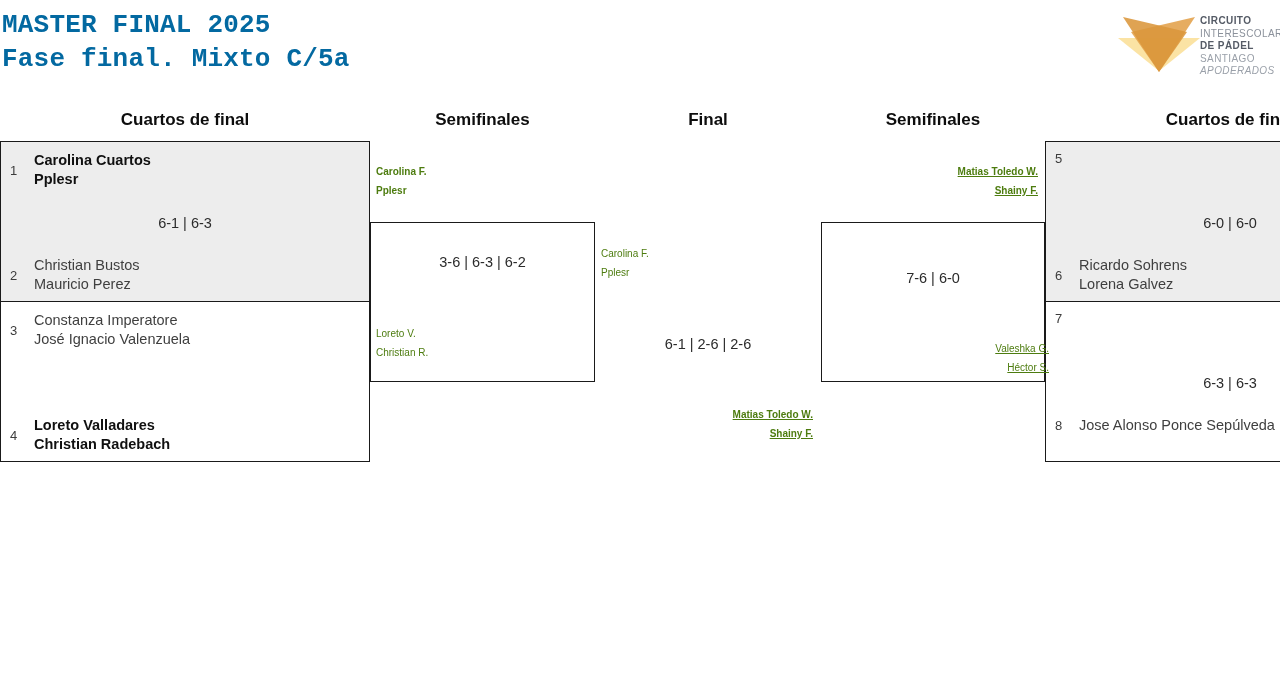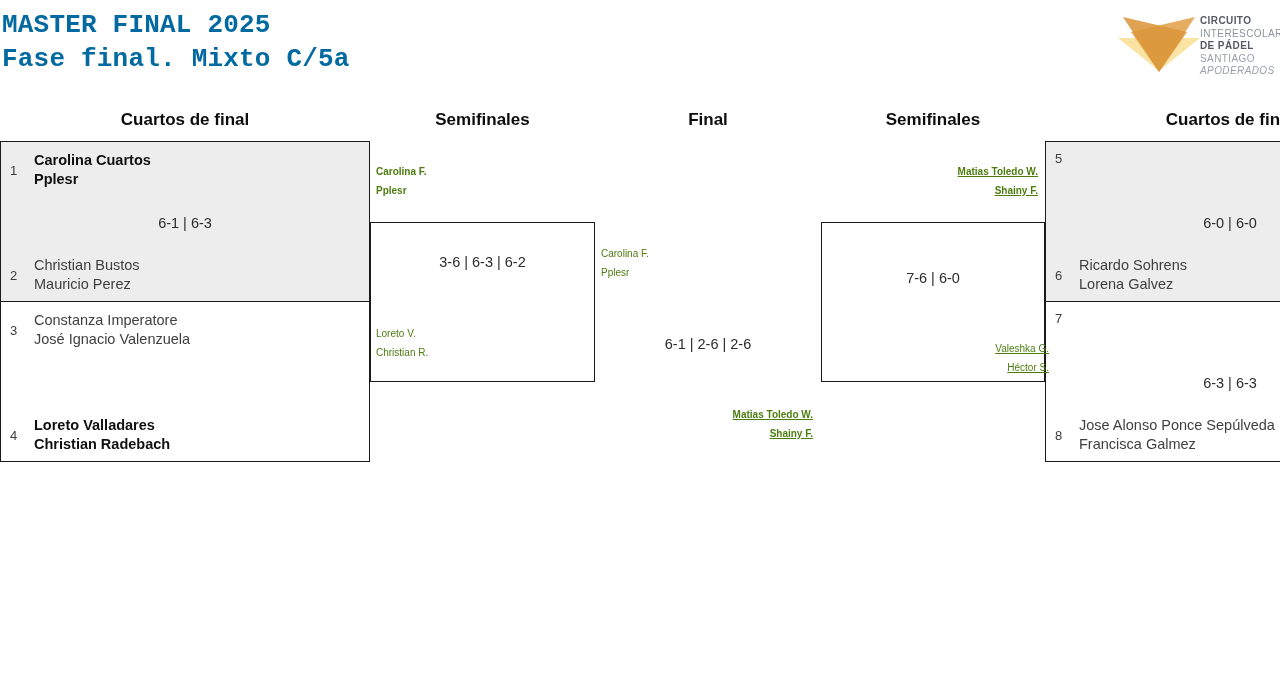--- a/index.html
+++ b/index.html
@@ -121,21 +121,20 @@
 
 <div class="abs mbox qf qf-white" style="left:1045px;top:301px;">
   <div class="team team-top">
     <span class="seed">7</span>
   </div>
   <div class="score qf-score">6-3 | 6-3</div>
   <div class="team team-bottom">
     <span class="seed">8</span>
     <span class="players">
       <div>Jose Alonso Ponce Sepúlveda</div>
-      <div>Francisca Galmez</div>
     </span>
   </div>
 </div>
 
 <div class="abs mbox sfbox" style="left:370px;top:222px;"></div>
 <div class="abs free-names winner" style="left:376px;top:162px;">
   <div>Carolina F.</div>
   <div>Pplesr</div>
 </div>
 <div class="abs score ta-center" style="left:370px;width:225px;top:254px;">3-6 | 6-3 | 6-2</div>

